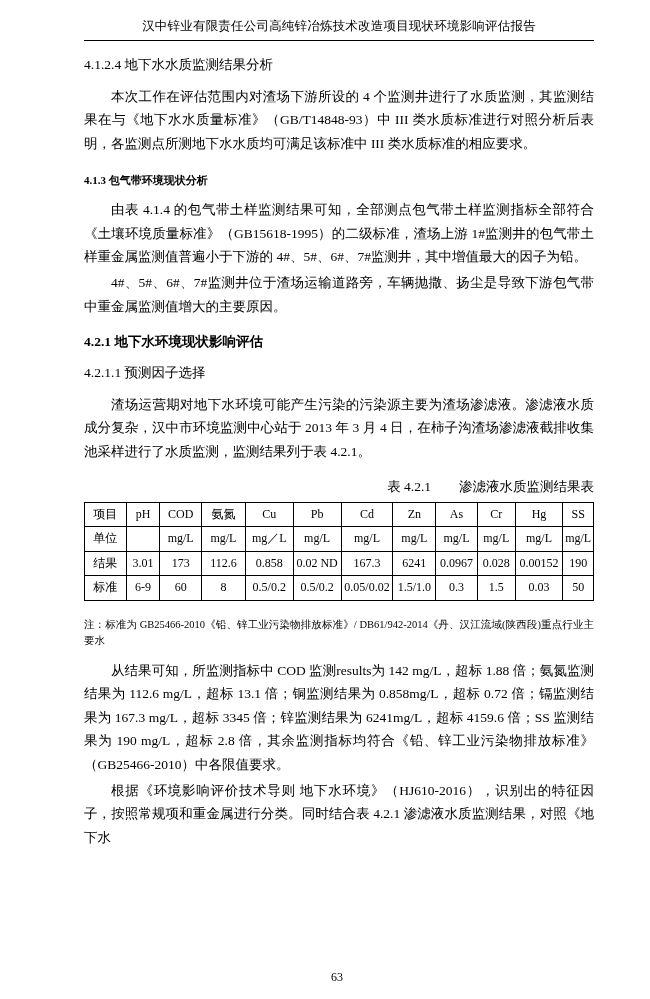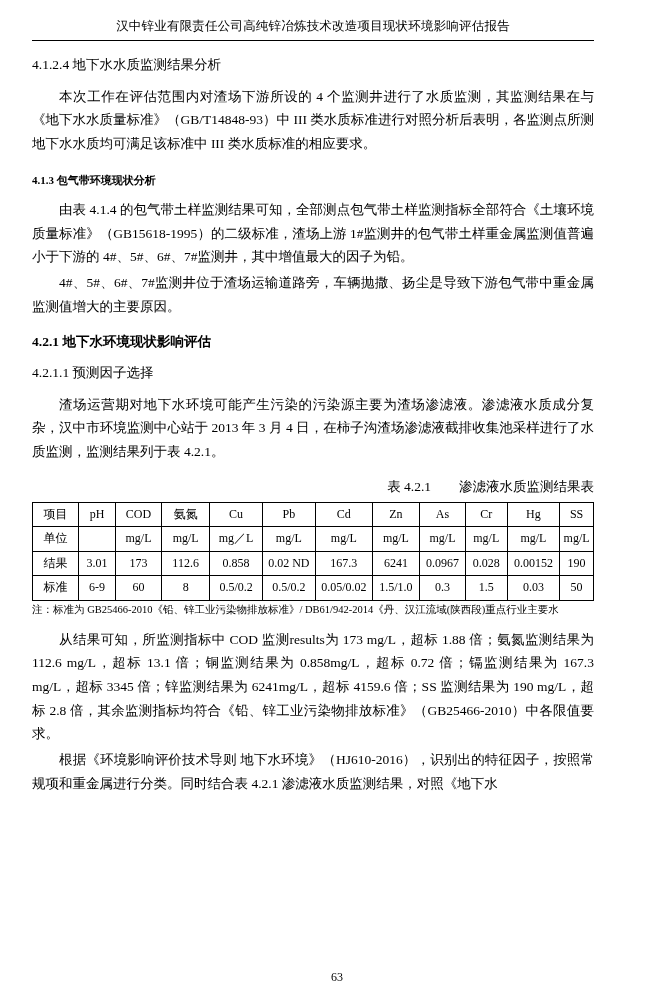--- a/index.html
+++ b/index.html
@@ -12,21 +12,21 @@
     height: 999px;
     font-family: "Liberation Serif", serif;
     color: #000000;
     position: relative;
     overflow: hidden;
   }
   .page {
     width: 650px;
     height: 999px;
     box-sizing: border-box;
-    padding: 18px 56px 0 32px;
+    padding: 18px 56px 0 84px;
     position: relative;
   }
   .header {
     text-align: center;
     font-size: 12.5px;
     line-height: 1.4;
     padding-bottom: 4px;
     letter-spacing: 0.2px;
   }
   .header-rule {
@@ -83,21 +83,21 @@
   table.data td {
     border: 1px solid #000;
     text-align: center;
     padding: 4px 1px;
     line-height: 1.3;
     font-family: "Liberation Serif", serif;
   }
   .note {
     font-size: 10.5px;
     line-height: 1.5;
-    margin: 1px 0 0 0;
+    margin: 16px 0 0 0;
     text-align: justify;
   }
   .note-indent {
     padding-left: 2.4em;
     text-indent: 0;
     display: block;
   }
   .spacer-sm { height: 10px; }
   .footer {
     position: absolute;
@@ -207,20 +207,20 @@
         <td>0.03</td>
         <td>50</td>
       </tr>
     </tbody>
   </table>
 
   <p class="note">注：标准为 GB25466-2010《铅、锌工业污染物排放标准》/ DB61/942-2014《丹、汉江流域(陕西段)重点行业主要水</p>
 
   <div class="spacer-sm"></div>
 
-  <p class="body">从结果可知，所监测指标中 COD 监测results为 173 mg/L，超标 1.88 倍；氨氮监测结果为 112.6 mg/L，超标 13.1 倍；铜监测结果为 0.858mg/L，超标 0.72 倍；镉监测结果为 167.3 mg/L，超标 3345 倍；锌监测结果为 6241mg/L，超标 4159.6 倍；SS 监测结果为 190 mg/L，超标 2.8 倍，其余监测指标均符合《铅、锌工业污染物排放标准》（GB25466-2010）中各限值要求。</p>
+  <p class="body">从结果可知，所监测指标中 COD 监测results为 142 mg/L，超标 1.88 倍；氨氮监测结果为 112.6 mg/L，超标 13.1 倍；铜监测结果为 0.858mg/L，超标 0.72 倍；镉监测结果为 167.3 mg/L，超标 3345 倍；锌监测结果为 6241mg/L，超标 4159.6 倍；SS 监测结果为 190 mg/L，超标 2.8 倍，其余监测指标均符合《铅、锌工业污染物排放标准》（GB25466-2010）中各限值要求。</p>
   <p class="body">根据《环境影响评价技术导则  地下水环境》（HJ610-2016），识别出的特征因子，按照常规项和重金属进行分类。同时结合表 4.2.1 渗滤液水质监测结果，对照《地下水</p>
 
   <div class="footer">
     <span>63</span>
   </div>
 
 </div>
 
 </body></html>

